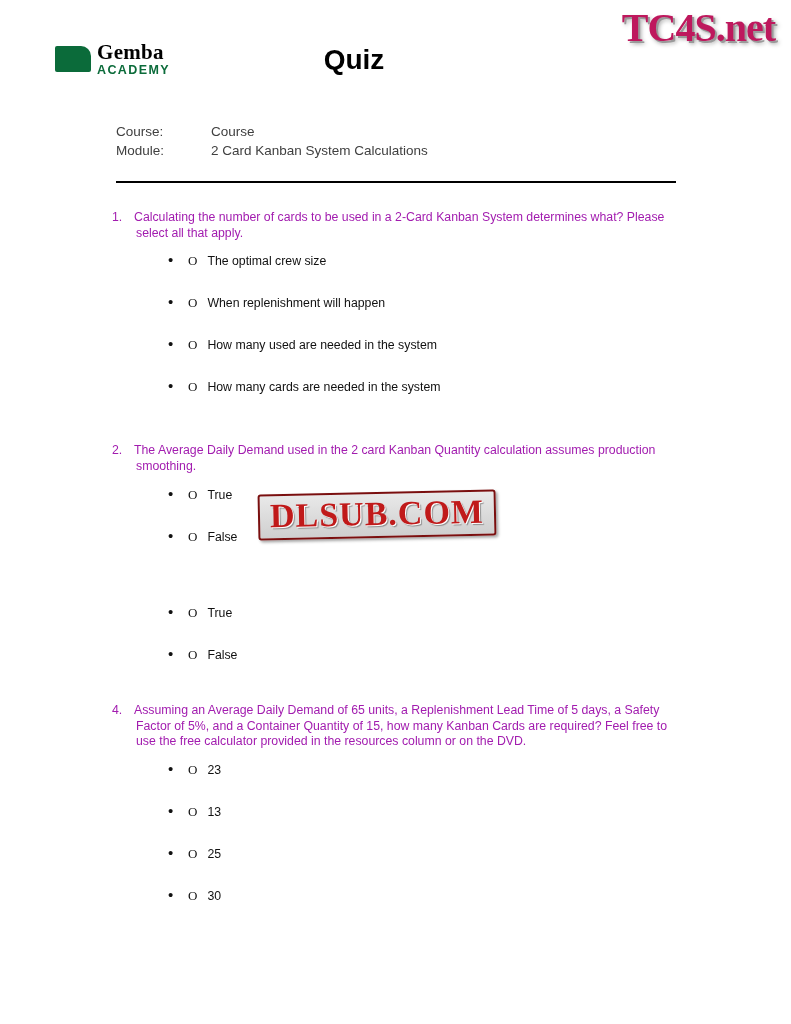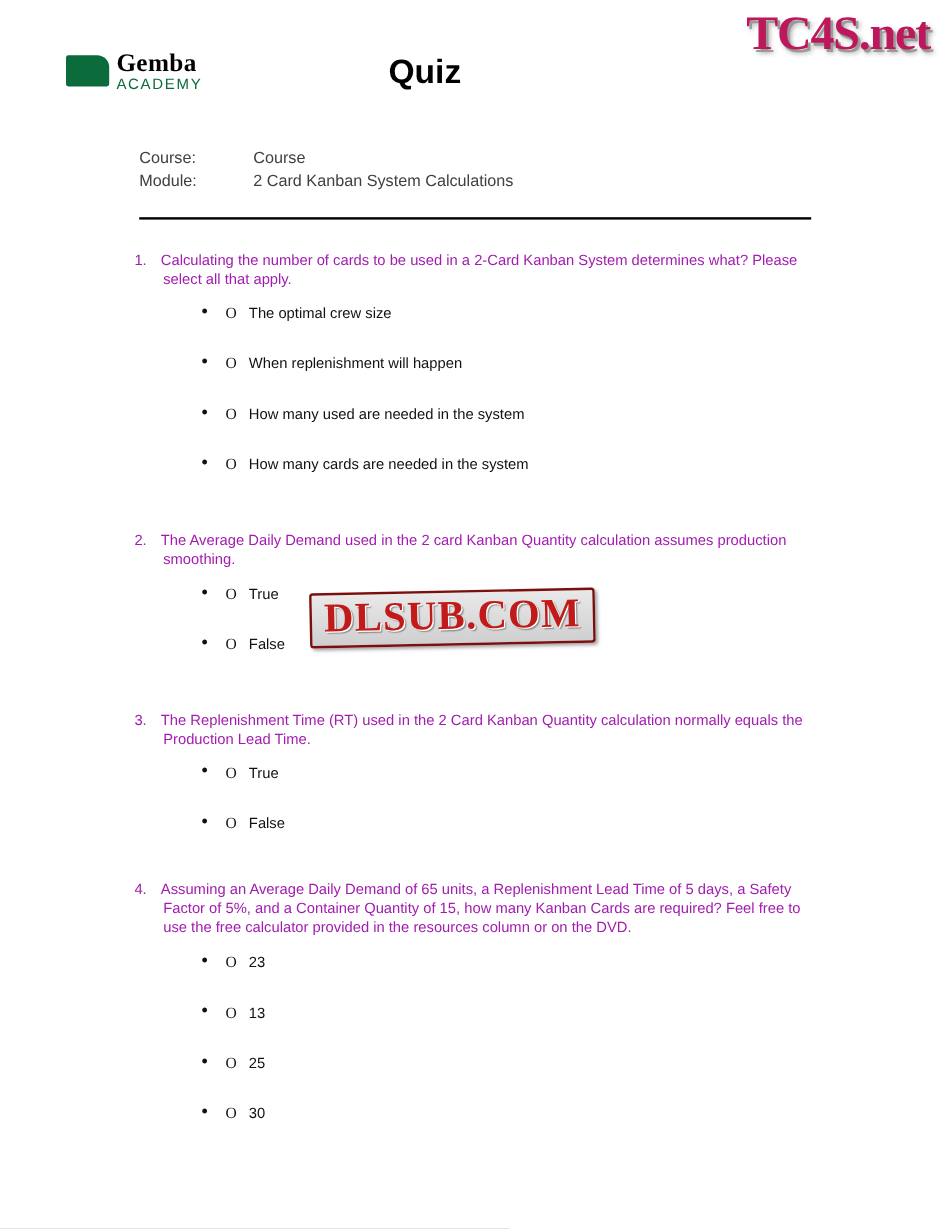--- a/index.html
+++ b/index.html
@@ -88,21 +88,21 @@
   }
   .logo-gemba {
     font-family: "Liberation Serif", serif;
     font-weight: bold;
     font-size: 21px;
     color: #000000;
     letter-spacing: 0.3px;
   }
   .logo-academy {
     font-family: "Liberation Sans", sans-serif;
-    font-weight: normal;
+    font-weight: bold;
     font-size: 12.5px;
     color: #0b6b3a;
     letter-spacing: 1.4px;
     margin-top: 1px;
   }
   .doc-title {
     position: absolute;
     left: 0;
     top: 44px;
     width: 708px;
@@ -258,23 +258,20 @@
         <li class="option">
           <span class="radio-glyph">O</span>
           <span>False</span>
         </li>
       </ul>
     </div>
 
     <div class="spacer-lg"></div>
 
     <div class="q-block">
-      <div class="q-text">
-        <span class="q-num">3.</span><span>The Replenishment Time (RT) used in the 2 Card Kanban Quantity calculation normally equals the Production Lead Time.</span>
-      </div>
       <ul class="options">
         <li class="option">
           <span class="radio-glyph">O</span>
           <span>True</span>
         </li>
         <li class="option">
           <span class="radio-glyph">O</span>
           <span>False</span>
         </li>
       </ul>

